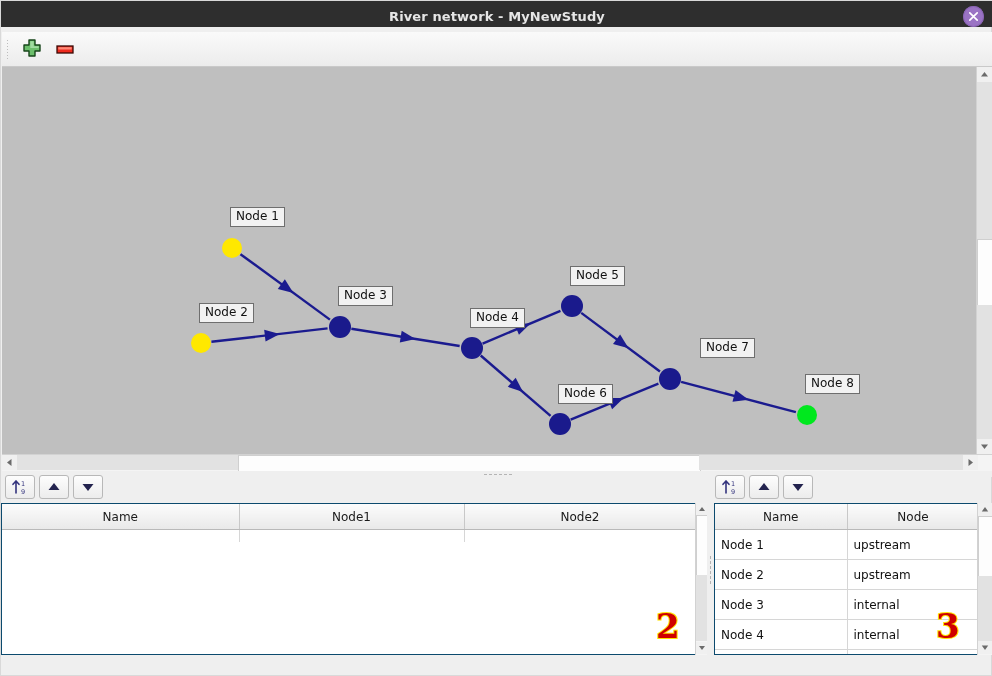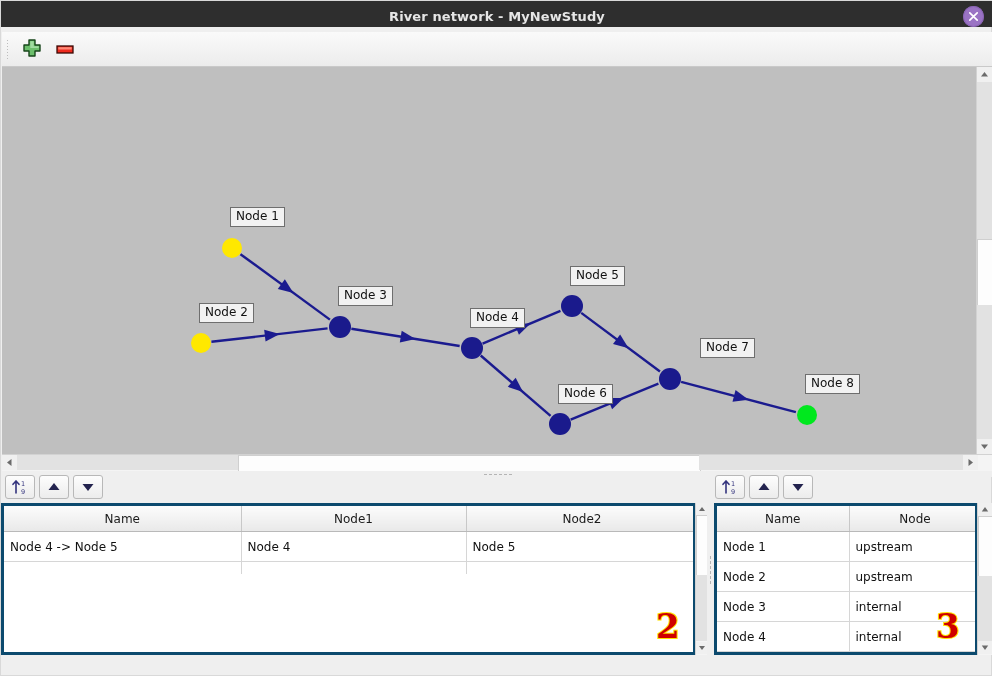--- a/index.html
+++ b/index.html
@@ -174,21 +174,21 @@
     border: 1px solid #b8b8b8;
     border-radius: 3px;
     box-sizing: border-box;
   }
   .tbl-btn svg { display: block; margin: 0 auto; }
 
   .table-wrap {
     position: absolute;
     background: #ffffff;
     box-sizing: border-box;
-    border: 3px solid #0c4a6e;
+    border: 1px solid #0c4a6e;
     overflow: hidden;
   }
   table.grid {
     border-collapse: collapse;
     table-layout: fixed;
     width: 100%;
   }
   table.grid th {
     background: linear-gradient(#fcfcfc, #e9e9e9);
     border-right: 1px solid #c8c8c8;
@@ -354,25 +354,20 @@
           <col style="width:232px">
         </colgroup>
       <thead>
           <tr id="reaches-head">
             <th>Name</th>
             <th>Node1</th>
             <th>Node2</th>
           </tr>
         </thead>
       <tbody id="reaches-body">
-          <tr>
-            <td>Node 4 -&gt; Node 5</td>
-            <td>Node 4</td>
-            <td>Node 5</td>
-          </tr>
           <tr class="spacer">
             <td></td>
             <td></td>
             <td></td>
           </tr>
         </tbody>
     </table>
   </div>
 
   <div class="sb-v" style="left:694px; top:502px; width:13px; height:152px;">

